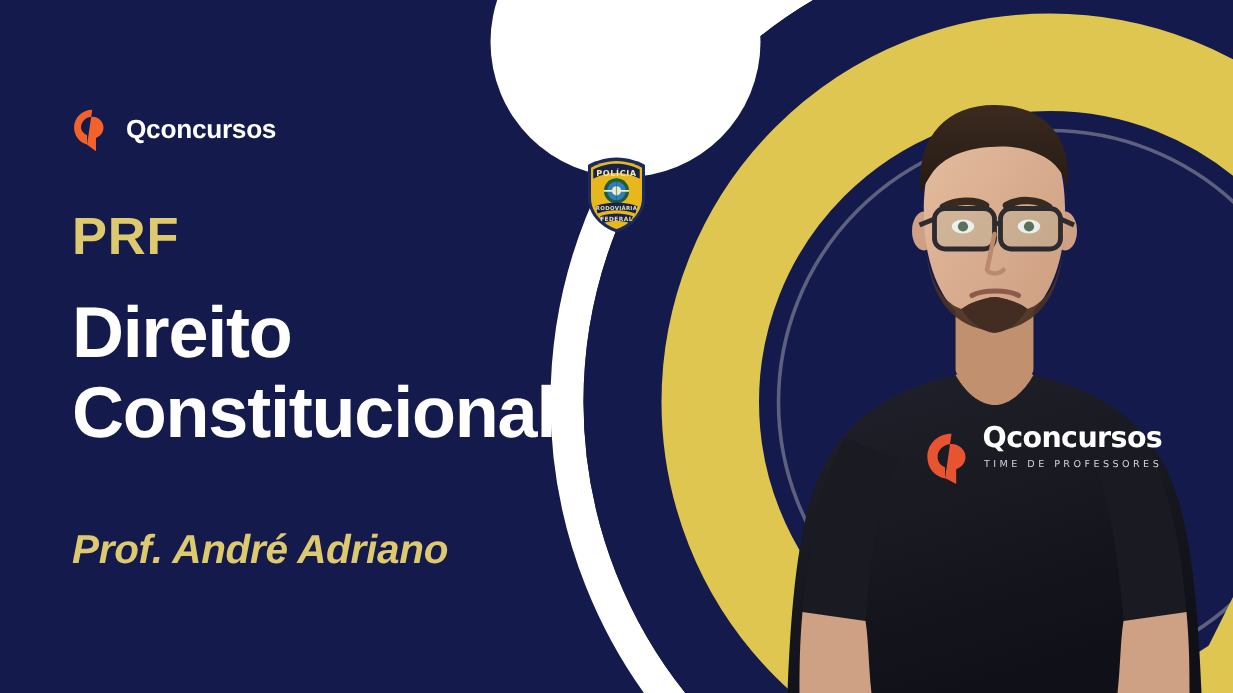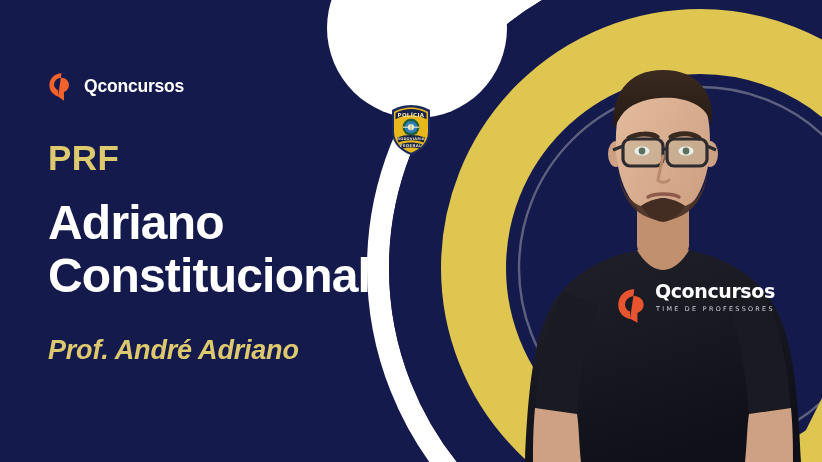--- a/index.html
+++ b/index.html
@@ -104,21 +104,21 @@
     color: #ffffff;
     font-size: 48px;
     font-weight: 700;
     line-height: 1.11;
     letter-spacing: -0.8px;
     white-space: pre-line;
   }
 
   .teacher {
     position: absolute;
-    top: 337px;
+    top: 353px;
     left: 0;
     color: #ddc96e;
     font-size: 27px;
     font-weight: 600;
     font-style: italic;
     letter-spacing: -0.2px;
     line-height: 1;
   }
 </style>
 </head>
@@ -257,20 +257,20 @@
         <path d="M23 2 C11.4 2 2 11.2 2 22.6 C2 32 8.3 40 17 42.3 L17 31.6
                  C12.9 29.8 10 25.6 10 22.6 C10 15.6 15.8 10 23 10
                  C30.2 10 36 15.6 36 22.6 C36 28.1 32.4 32.9 27.3 34.6
                  L27.3 50 L17.2 42.4 L17 42.3 Z" fill="#f2622a"></path>
       </svg>
       <span class="brand-name">Qconcursos</span>
     </div>
 
     <div class="exam">PRF</div>
 
-    <div class="course-title">Adriano
+    <div class="course-title">Direito
 Constitucional</div>
 
     <div class="teacher">Prof. André Adriano</div>
 
   </div>
 
 </div>
 
 </body></html>

